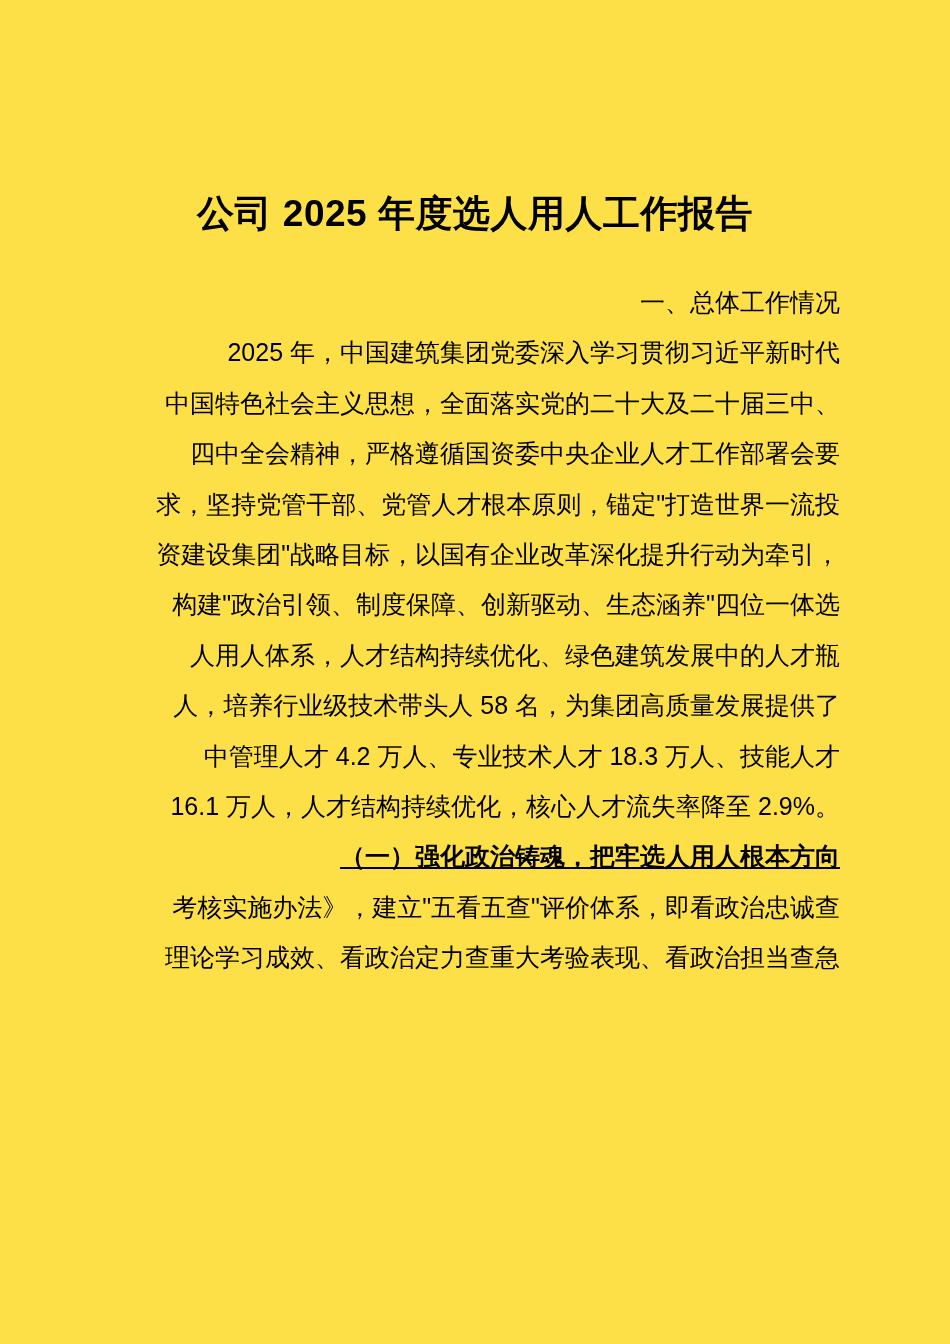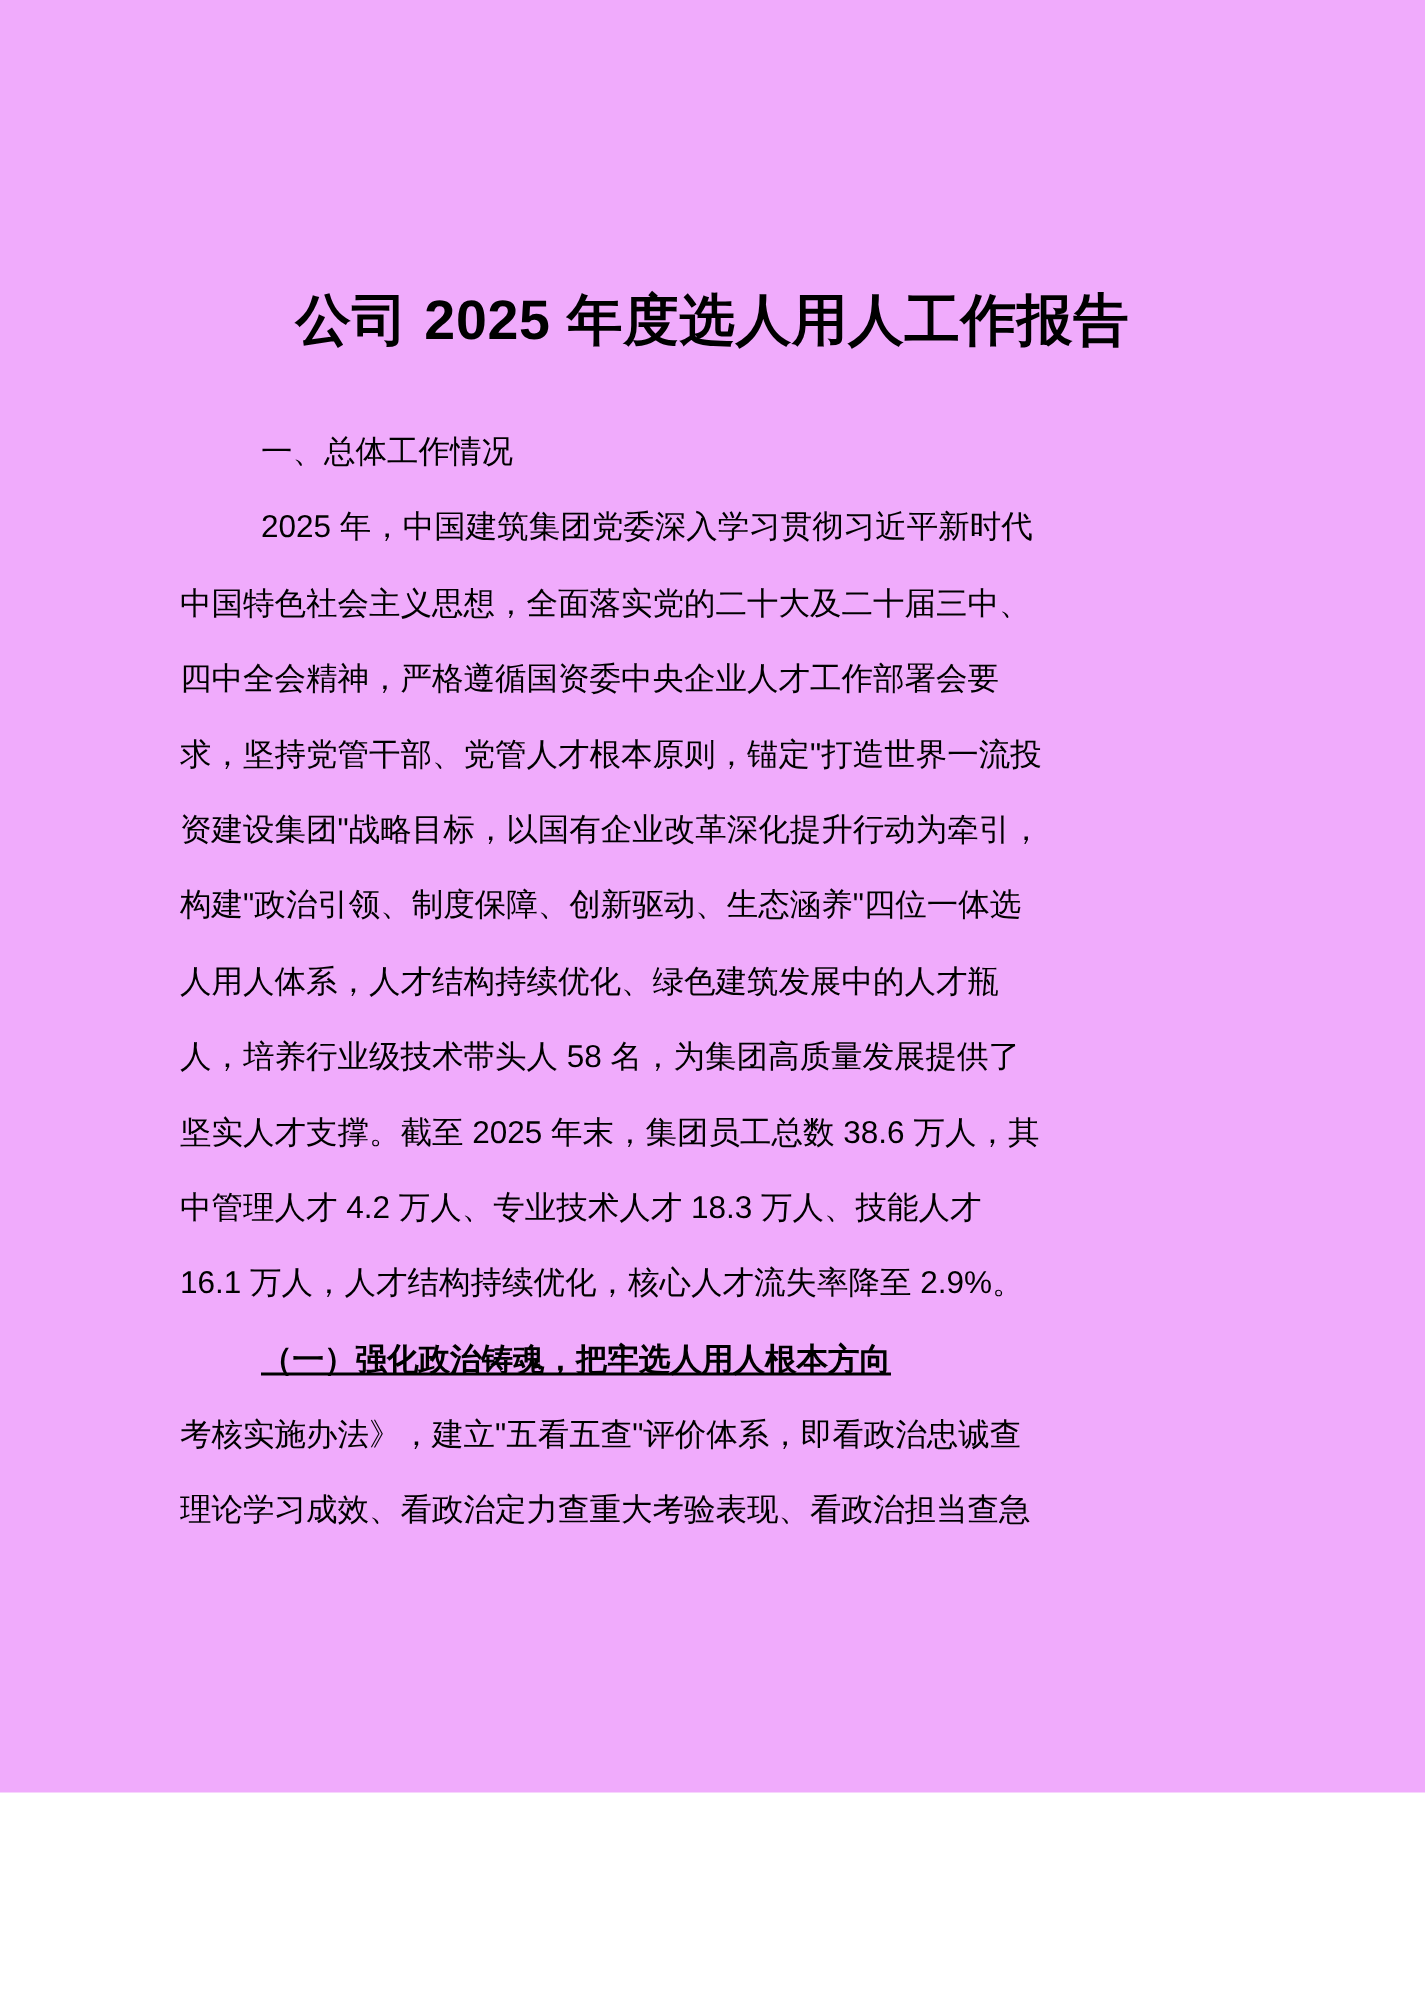--- a/index.html
+++ b/index.html
@@ -7,22 +7,22 @@
     width: 950px;
     height: 1344px;
     background: #ffffff;
     font-family: "Liberation Sans", sans-serif;
     color: #000000;
     overflow: hidden;
   }
   .page {
     position: relative;
     width: 950px;
-    height: 1195px;
-    background: #f0abfc;
+    height: 1344px;
+    background: #fde047;
   }
   .doc-title {
     position: absolute;
     top: 191px;
     left: 0;
     width: 950px;
     text-align: center;
     font-size: 37px;
     line-height: 46px;
     font-weight: 700;
@@ -31,23 +31,24 @@
   }
   .content {
     position: absolute;
     top: 277px;
     left: 120px;
     width: 720px;
   }
   .line {
     height: 50.4px;
     line-height: 50.4px;
-    font-size: 21px;
+    font-size: 25px;
     white-space: nowrap;
     font-weight: 400;
+    text-align: right;
   }
   .indent { text-indent: 54px; }
   .bold { font-weight: 700; text-decoration: underline; }
 </style>
 </head>
 <body>
 
 <div class="page">
 
   <div class="doc-title">公司 2025 年度选人用人工作报告</div>
@@ -55,21 +56,20 @@
   <div class="content">
     <div class="line indent">一、总体工作情况</div>
     <div class="line indent">2025 年，中国建筑集团党委深入学习贯彻习近平新时代</div>
     <div class="line">中国特色社会主义思想，全面落实党的二十大及二十届三中、</div>
     <div class="line">四中全会精神，严格遵循国资委中央企业人才工作部署会要</div>
     <div class="line">求，坚持党管干部、党管人才根本原则，锚定"打造世界一流投</div>
     <div class="line">资建设集团"战略目标，以国有企业改革深化提升行动为牵引，</div>
     <div class="line">构建"政治引领、制度保障、创新驱动、生态涵养"四位一体选</div>
     <div class="line">人用人体系，人才结构持续优化、绿色建筑发展中的人才瓶</div>
     <div class="line">人，培养行业级技术带头人 58 名，为集团高质量发展提供了</div>
-    <div class="line">坚实人才支撑。截至 2025 年末，集团员工总数 38.6 万人，其</div>
     <div class="line">中管理人才 4.2 万人、专业技术人才 18.3 万人、技能人才</div>
     <div class="line">16.1 万人，人才结构持续优化，核心人才流失率降至 2.9%。</div>
     <div class="line indent bold">（一）强化政治铸魂，把牢选人用人根本方向</div>
     <div class="line">考核实施办法》，建立"五看五查"评价体系，即看政治忠诚查</div>
     <div class="line">理论学习成效、看政治定力查重大考验表现、看政治担当查急</div>
   </div>
 
 </div>
 
 </body></html>

